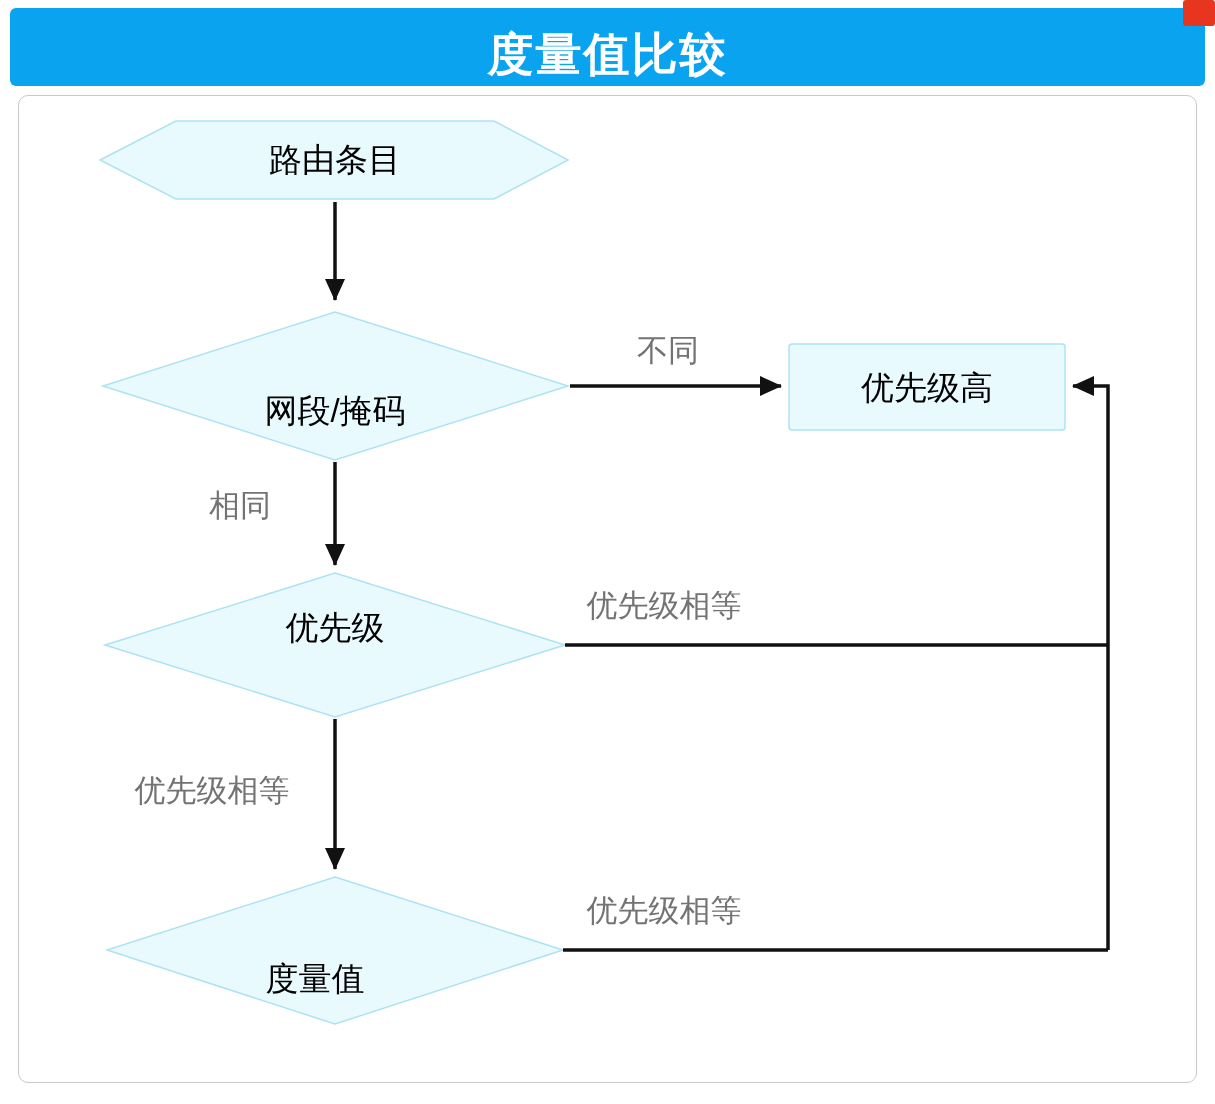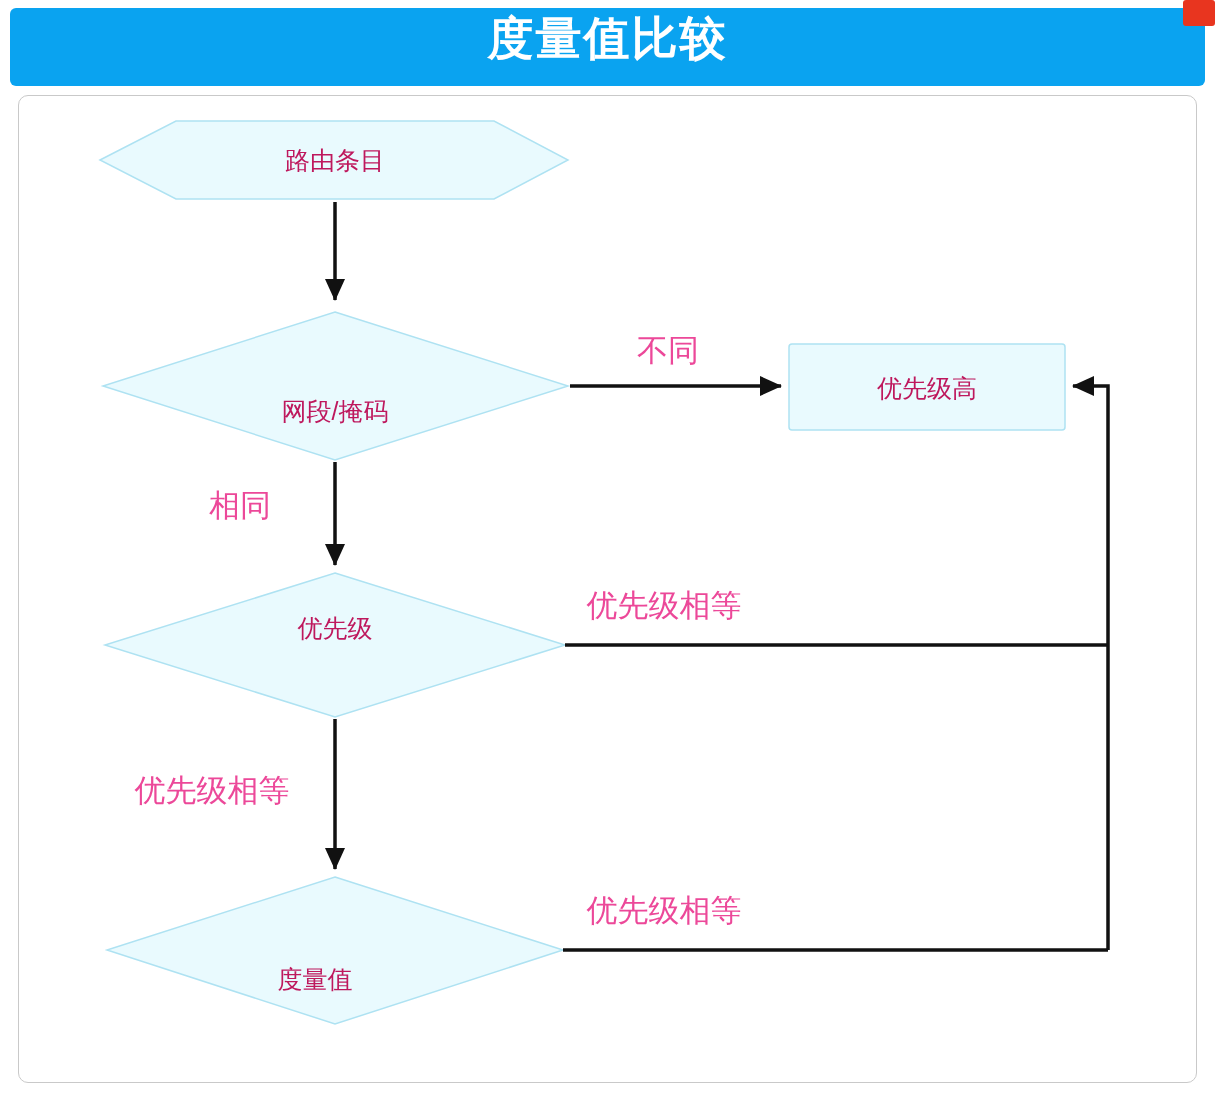--- a/index.html
+++ b/index.html
@@ -16,21 +16,21 @@
   .canvas{
     position:relative;
     width:1215px;height:1104px;
     background:#ffffff;
     overflow:hidden;
   }
   .header{
     position:absolute;left:10px;top:8px;width:1195px;height:78px;
     background:var(--header-bg);
     border-radius:6px;
-    display:flex;align-items:flex-start;justify-content:center;
+    display:flex;align-items:flex-end;justify-content:center;
   }
   .header-title{
     color:var(--header-text);
     font-size:46px;font-weight:bold;letter-spacing:2px;
   }
   .corner-marker{
     position:absolute;right:0px;top:0px;width:32px;height:26px;
     background:var(--corner-marker);
     border-radius:3px;
     z-index:5;
@@ -43,28 +43,28 @@
   svg.diagram{
     position:absolute;left:0;top:0;width:1215px;height:1104px;
     pointer-events:none;
   }
   svg .shape{fill:var(--shape-fill);stroke:var(--shape-border);stroke-width:1.5;}
   svg .edge{stroke:var(--line);stroke-width:3.5;fill:none;}
   svg .arrowhead{fill:var(--line);}
   .node-label{
     position:absolute;
     transform:translate(-50%,-50%);
-    font-size:25px;color:#be185d;
+    font-size:33px;color:#000000;
     white-space:nowrap;
     text-align:center;
   }
   .edge-label{
     position:absolute;
     transform:translate(-50%,-50%);
-    font-size:31px;color:#ec4899;
+    font-size:31px;color:#737373;
     white-space:nowrap;
     text-align:center;
   }
 </style>
 </head>
 <body>
 
 <div class="canvas">
 
   <div class="header">

